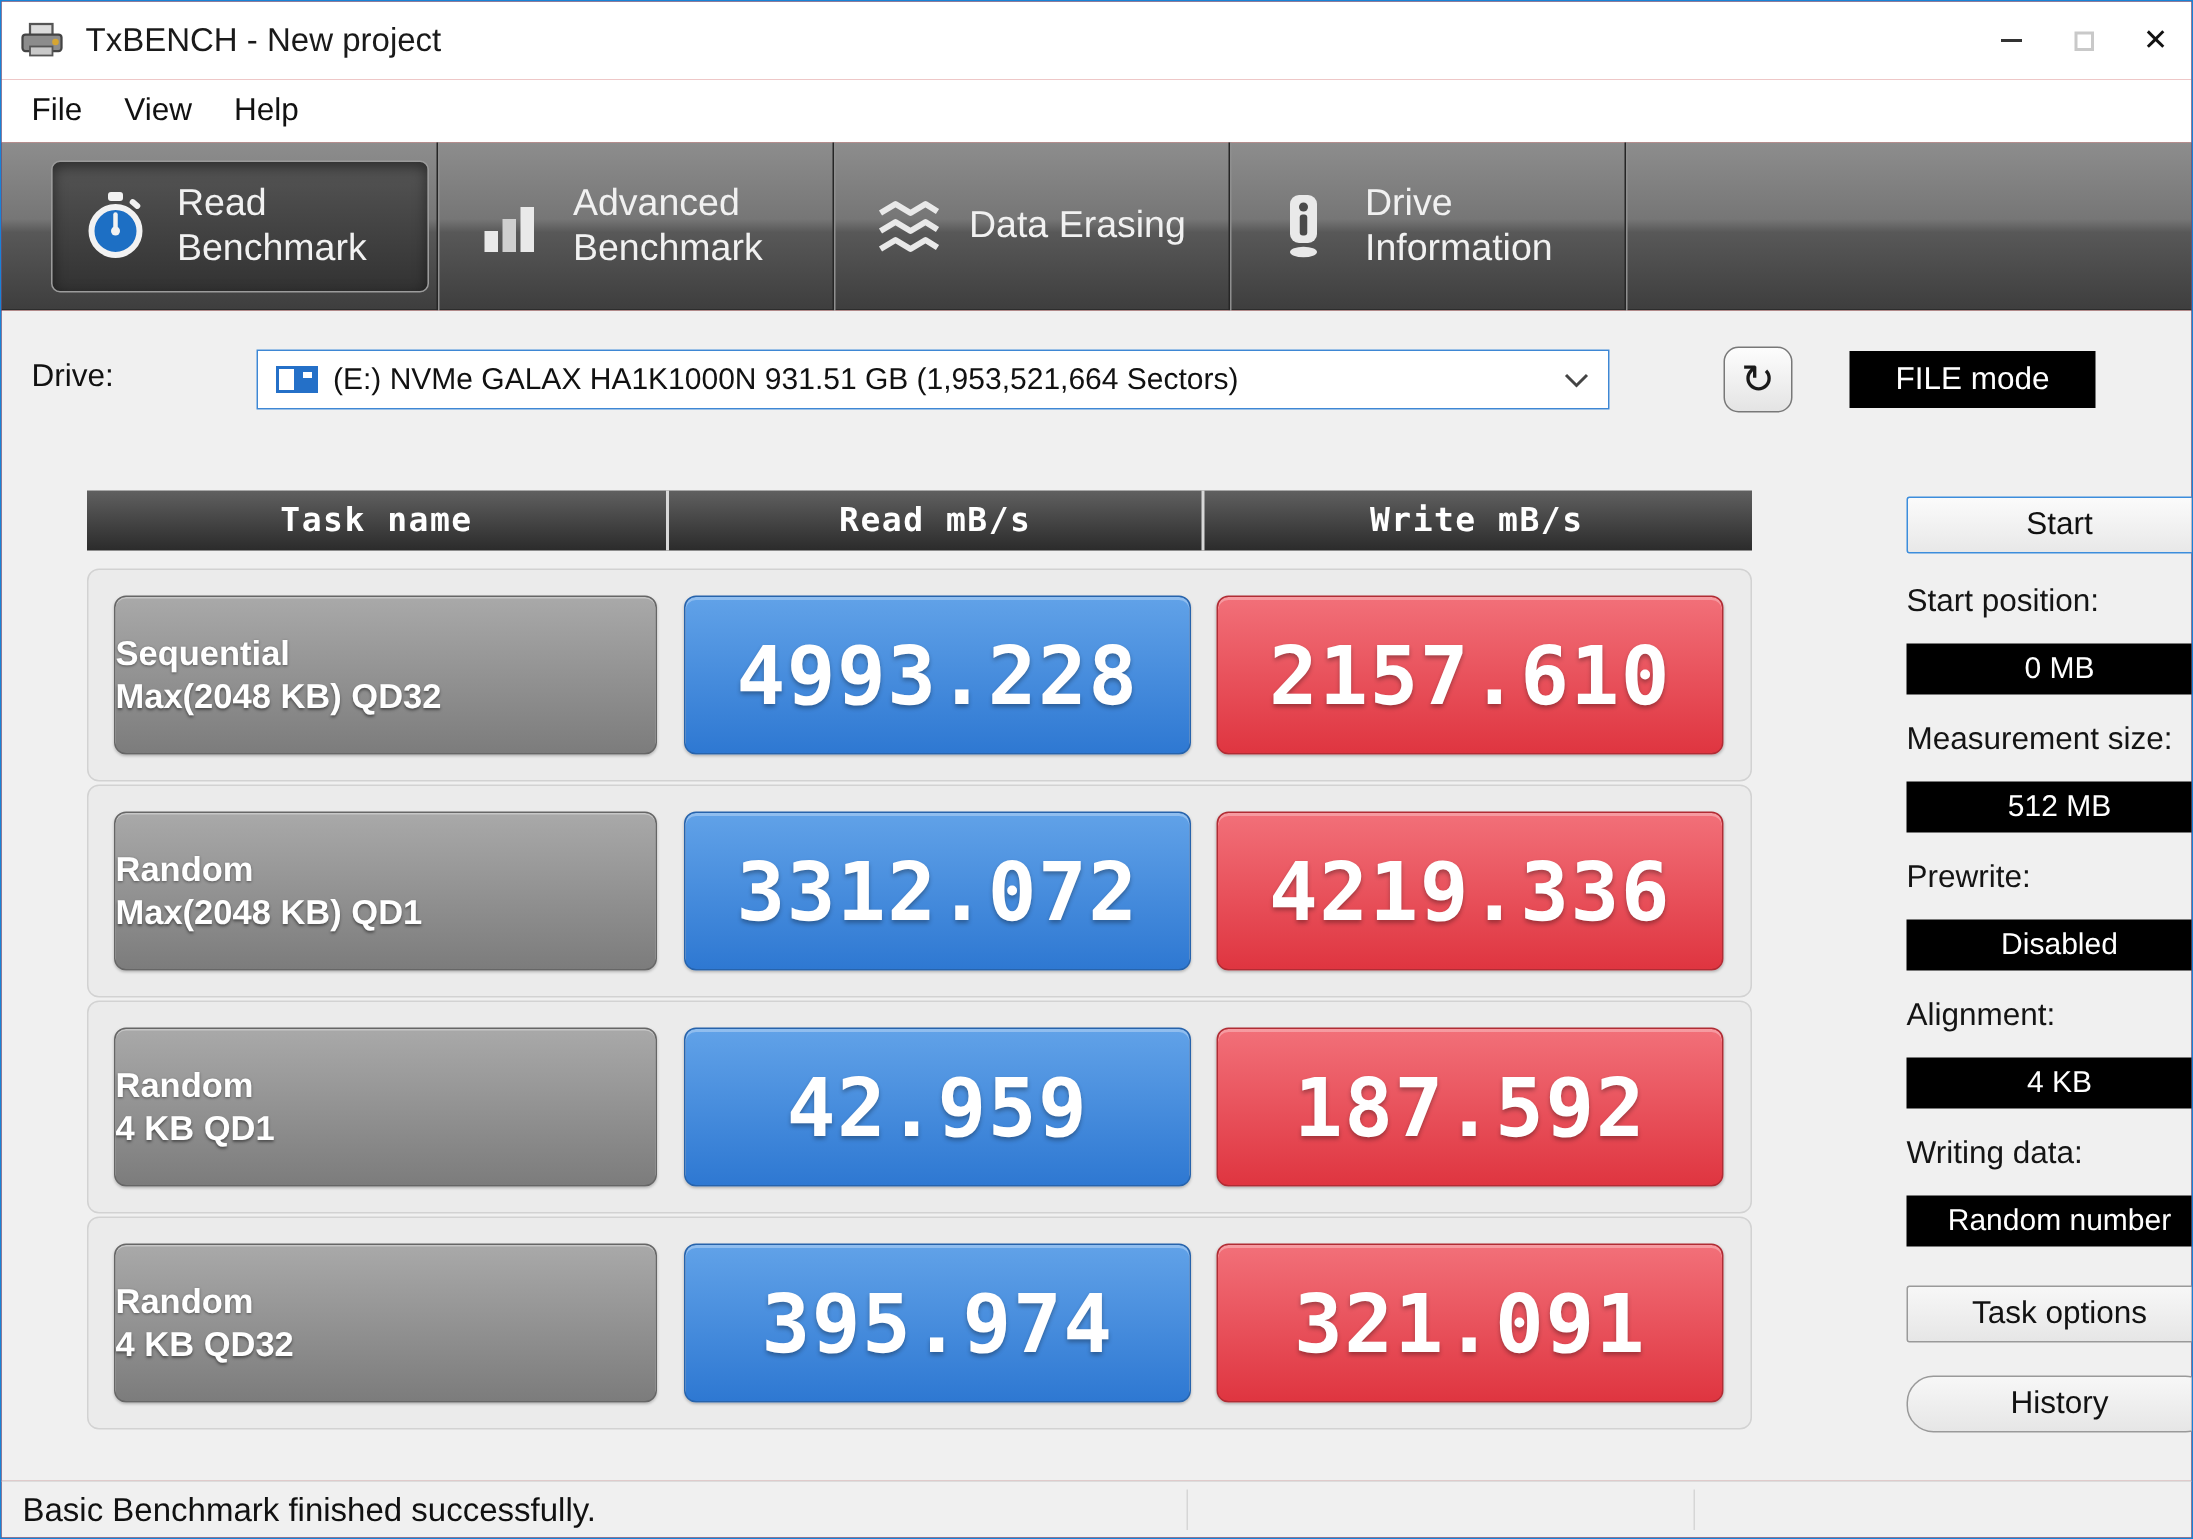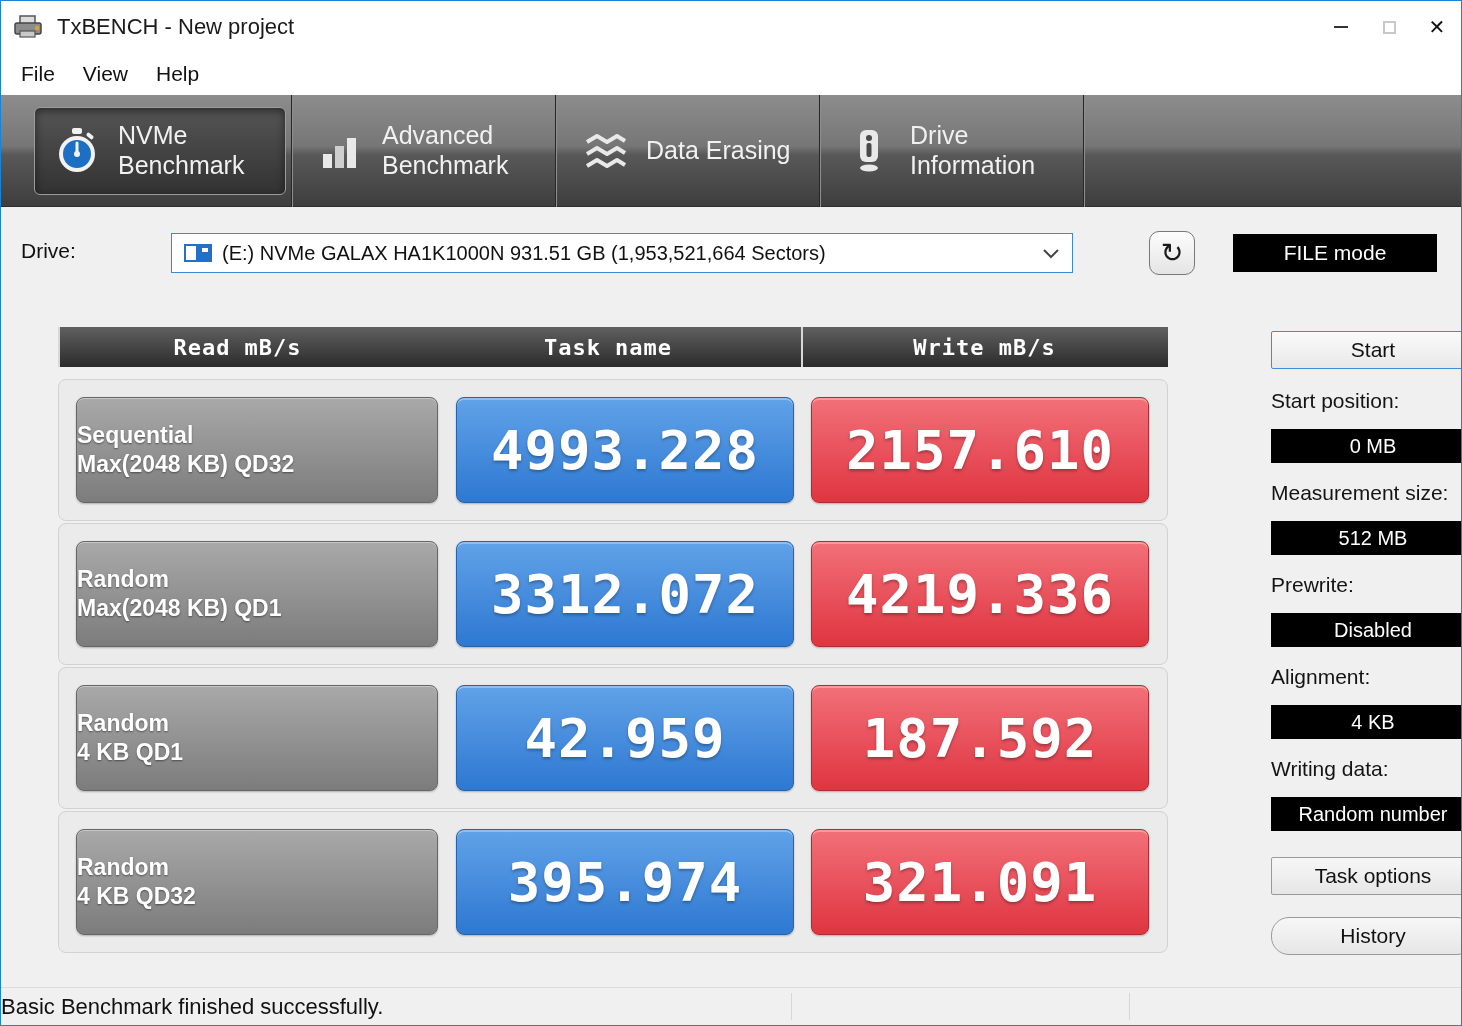--- a/index.html
+++ b/index.html
@@ -61,21 +61,21 @@
   .drive-text { margin-left:10px; font-size:20px; color:#111; white-space:nowrap; overflow:hidden; }
   .combo-chevron { margin-left:auto; display:flex; }
   .refresh-btn {
     position:absolute; left:1148px; top:24px; width:46px; height:44px;
     border:1px solid #787878; border-radius:10px;
     background:linear-gradient(#fdfdfd,#e4e4e4);
     display:flex; align-items:center; justify-content:center;
     font-size:27px; color:#1a1a1a;
   }
   .file-mode {
-    position:absolute; left:1232px; top:27px; width:204px; height:38px;
+    position:absolute; left:1232px; top:27px; width:164px; height:38px;
     background:#000; color:#fff; font-size:21px;
     display:flex; align-items:center; justify-content:center;
   }
 
   
   .bench { position:absolute; left:57px; top:120px; width:1110px; }
   .bench-header {
     height:40px; display:flex;
     background:linear-gradient(#606060,#2b2b2b);
     color:#fff; font-family:"DejaVu Sans Mono", monospace; font-weight:bold;
@@ -134,21 +134,21 @@
   .lbl2 { top:274px; } .box2 { top:314px; }
   .lbl3 { top:366px; } .box3 { top:406px; }
   .lbl4 { top:458px; } .box4 { top:498px; }
   .lbl5 { top:550px; } .box5 { top:590px; }
   .task-opts { top:650px; } .history { top:710px;border-radius:18px; }
 
   
   .statusbar {
     height:38px; flex:0 0 auto; position:relative;
     background:#f0f0f0; border-top:1px solid #dcdcdc;
-    display:flex; align-items:center; padding-left:0;
+    display:flex; align-items:center; padding-left:14px;
     font-size:22px; color:#111;
   }
   .status-sep { position:absolute; top:5px; bottom:5px; width:1px; background:#d6d6d6; }
   .sep-a { left:790px; } .sep-b { left:1128px; }
 </style>
 </head>
 <body>
 
 <div class="window">
 
@@ -186,21 +186,21 @@
       <span class="tab-icon">
         <svg width="48" height="50" viewBox="0 0 48 50">
           <rect x="19" y="2" width="10" height="6" rx="2" fill="#f2f2f2"></rect>
           <rect x="33" y="8" width="8" height="4" rx="2" fill="#f2f2f2" transform="rotate(40 37 10)"></rect>
           <circle cx="24" cy="28" r="16" fill="#1d6fc4" stroke="#f2f2f2" stroke-width="4"></circle>
           <line x1="24" y1="28" x2="24" y2="17" stroke="#f2f2f2" stroke-width="3" stroke-linecap="round"></line>
           <circle cx="24" cy="28" r="3" fill="#f2f2f2"></circle>
         </svg>
       </span>
       <span class="tab-label">
-        <span>NVMe</span>
+        <span>Read</span>
         <span>Benchmark</span>
       </span>
     </div>
     <div class="tab-sep"></div>
     <div class="tab">
       <span class="tab-icon">
         <svg width="44" height="42" viewBox="0 0 44 42">
           <rect x="4" y="24" width="9" height="14" fill="#e9e9e9"></rect>
           <rect x="16" y="16" width="9" height="22" fill="#cfcfcf"></rect>
           <rect x="28" y="8" width="9" height="30" fill="#e9e9e9"></rect>
@@ -264,22 +264,22 @@
     </div>
 
     <div class="refresh-btn">
       <span>↻</span>
     </div>
 
     <div class="file-mode">FILE mode</div>
 
     <div class="bench">
       <div class="bench-header">
+        <div class="bh-cell bh-task">Task name</div>
         <div class="bh-cell bh-read">Read mB/s</div>
-        <div class="bh-cell bh-task">Task name</div>
         <div class="bh-cell bh-write">Write mB/s</div>
       </div>
 
       <div class="bench-row first">
         <div class="task-btn">
           <span>Sequential</span>
           <span>Max(2048 KB) QD32</span>
         </div>
         <div class="val-box val-read">4993.228</div>
         <div class="val-box val-write">2157.610</div>

